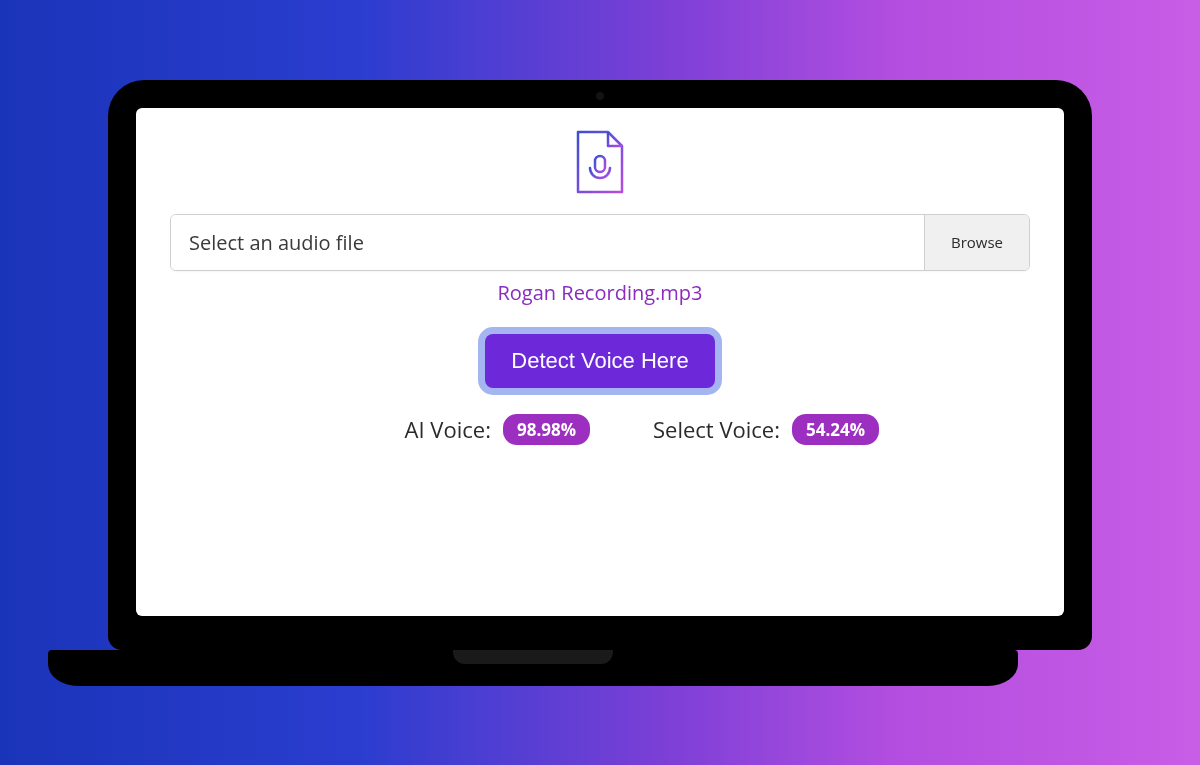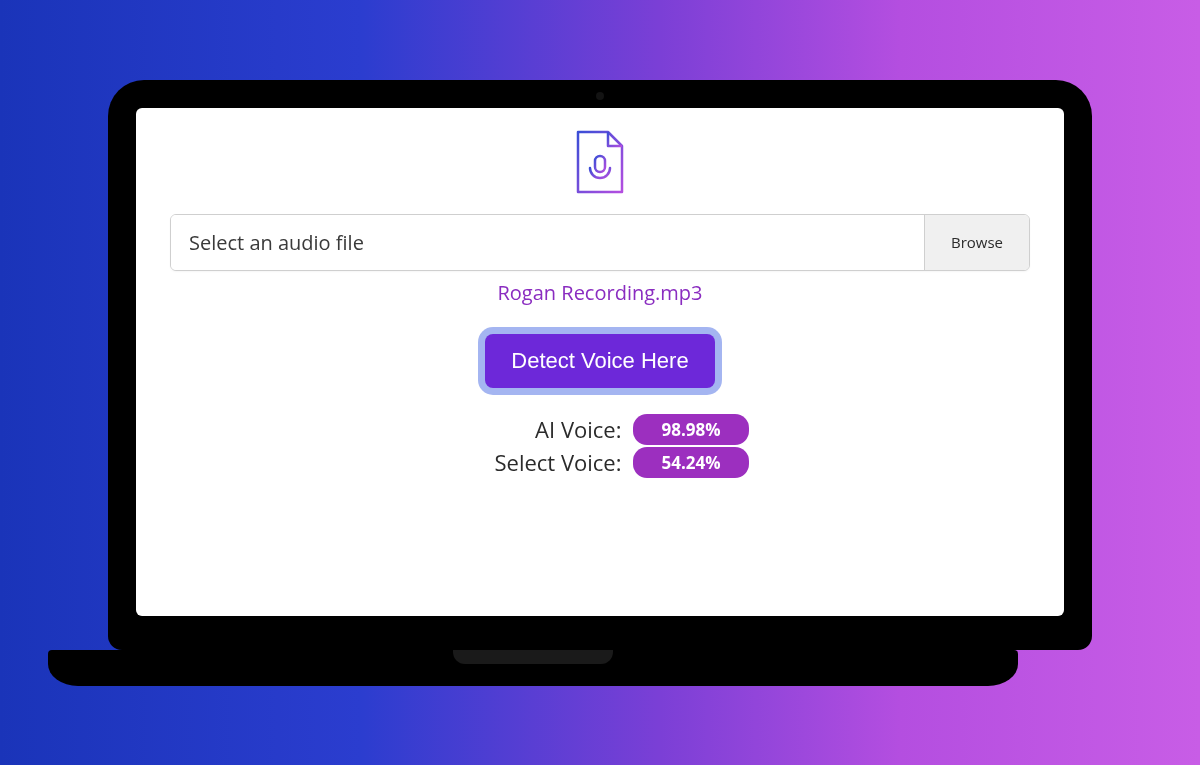--- a/index.html
+++ b/index.html
@@ -102,35 +102,35 @@
   }
 
   .prob-heading {
     margin-top: 22px;
     font-size: 22px;
     color: #2b2b2b;
   }
 
   .results {
     margin-top: 26px;
-    display: flex; flex-direction: column; gap: 2px;
+    display: flex; flex-direction: row; gap: 20px;
     align-items: flex-start;
   }
   .result-row {
     display: flex; align-items: center; gap: 12px;
     font-size: 22px;
     color: #2b2b2b;
   }
   .result-row .label { min-width: 170px; text-align: right; }
   .pill {
     background: #9c2fbf;
     color: #fff;
     font-weight: 700;
     font-size: 17px;
-    padding: 4px 28px;
+    padding: 4px 14px;
     border-radius: 14px;
     display: inline-block;
   }
 </style>
 </head>
 <body>
 
 <div class="laptop">
   <div class="laptop-screen-frame">
     <div class="laptop-camera"></div>

